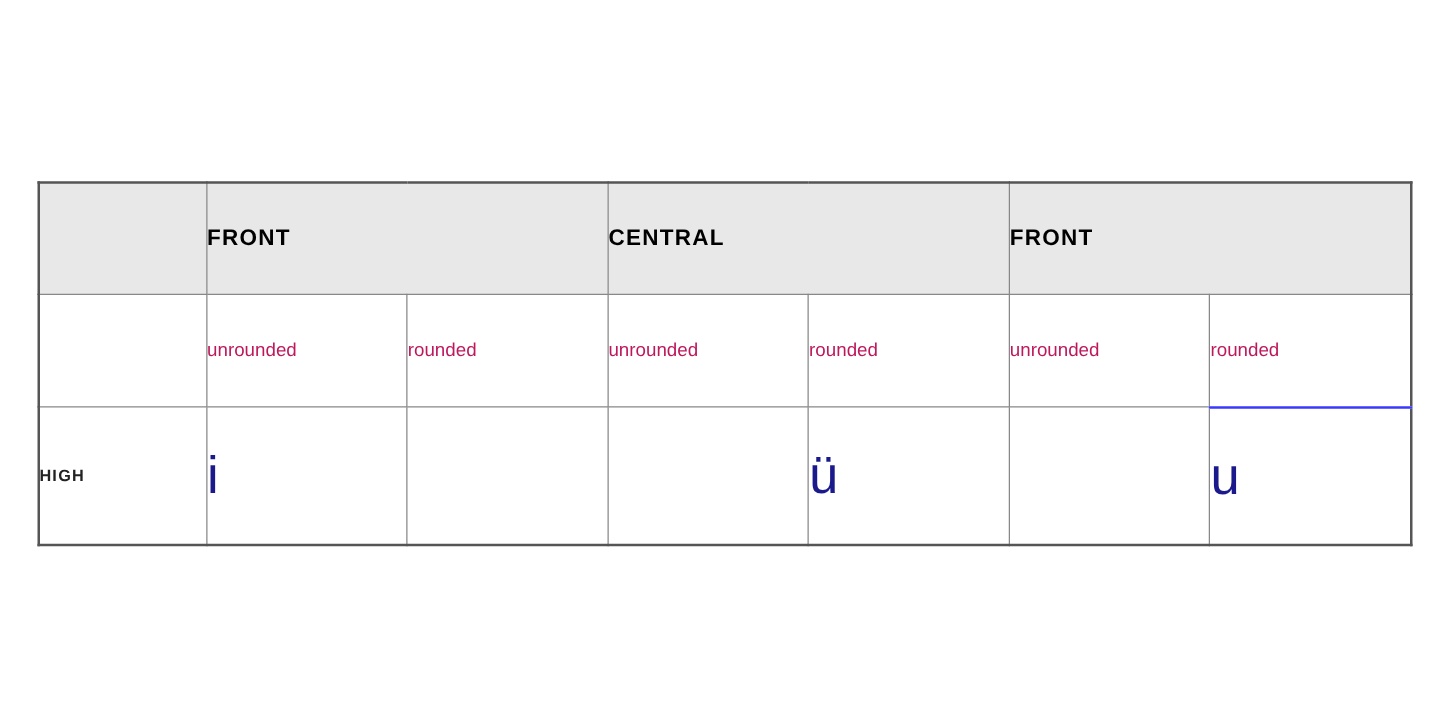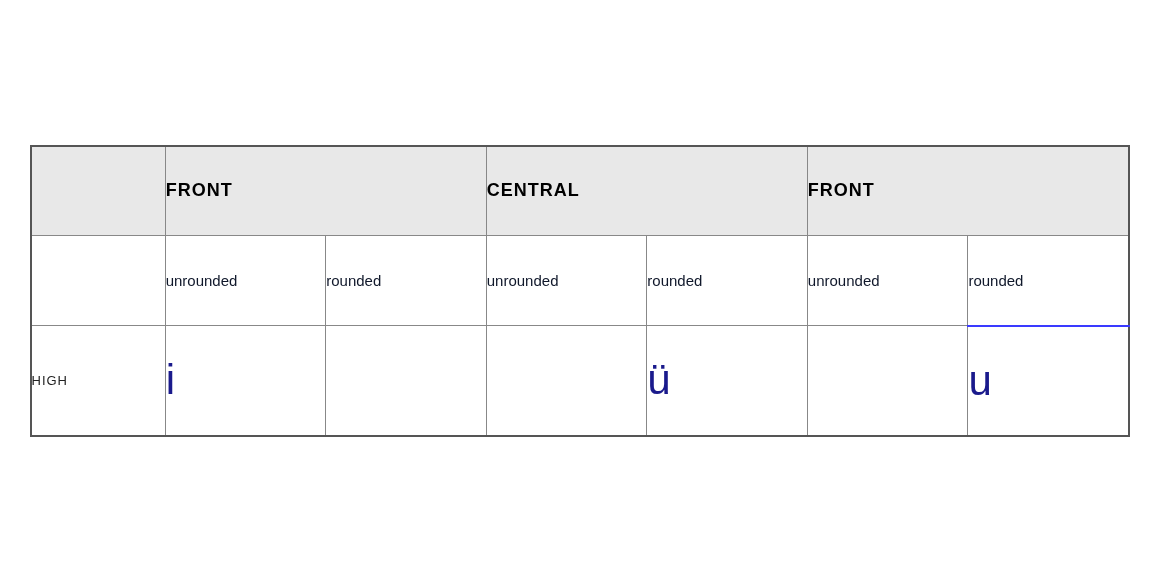--- a/index.html
+++ b/index.html
@@ -43,36 +43,36 @@
     }
 
     .header-row th.group-header {
       width: 310px;
     }
 
     
     .subheader-row td {
       height: 90px;
       font-size: 15px;
-      color: #0f172a;
+      color: #be185d;
       width: 155px;
     }
 
     .subheader-row td.empty-cell {
       width: 130px;
     }
 
     
     .data-row td {
       height: 110px;
     }
 
     .data-row td.row-label {
       font-size: 13px;
-      font-weight: normal;
+      font-weight: bold;
       letter-spacing: 1px;
       color: #222;
       text-transform: uppercase;
       width: 130px;
     }
 
     .data-row td.vowel-cell {
       font-size: 42px;
       color: #1a1a8c;
       width: 155px;

